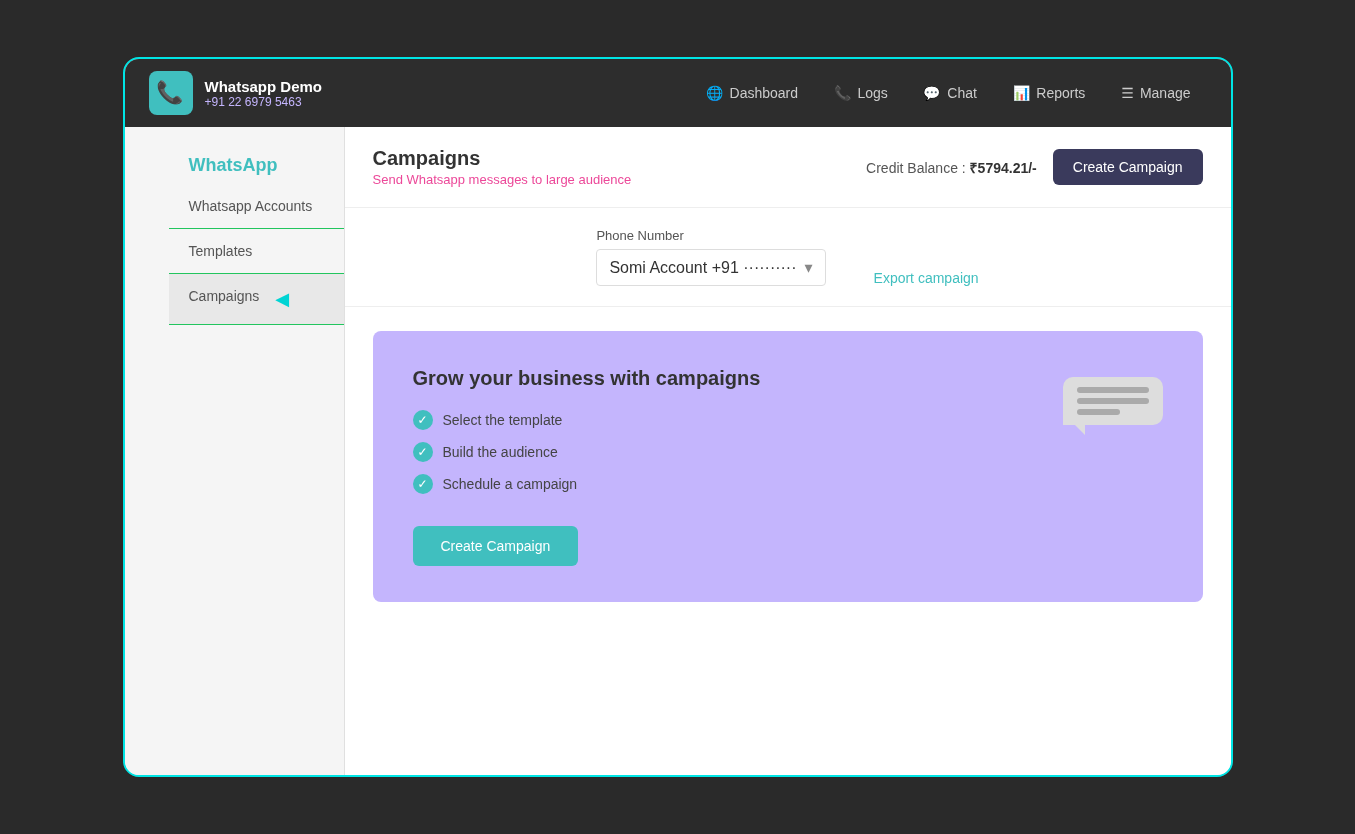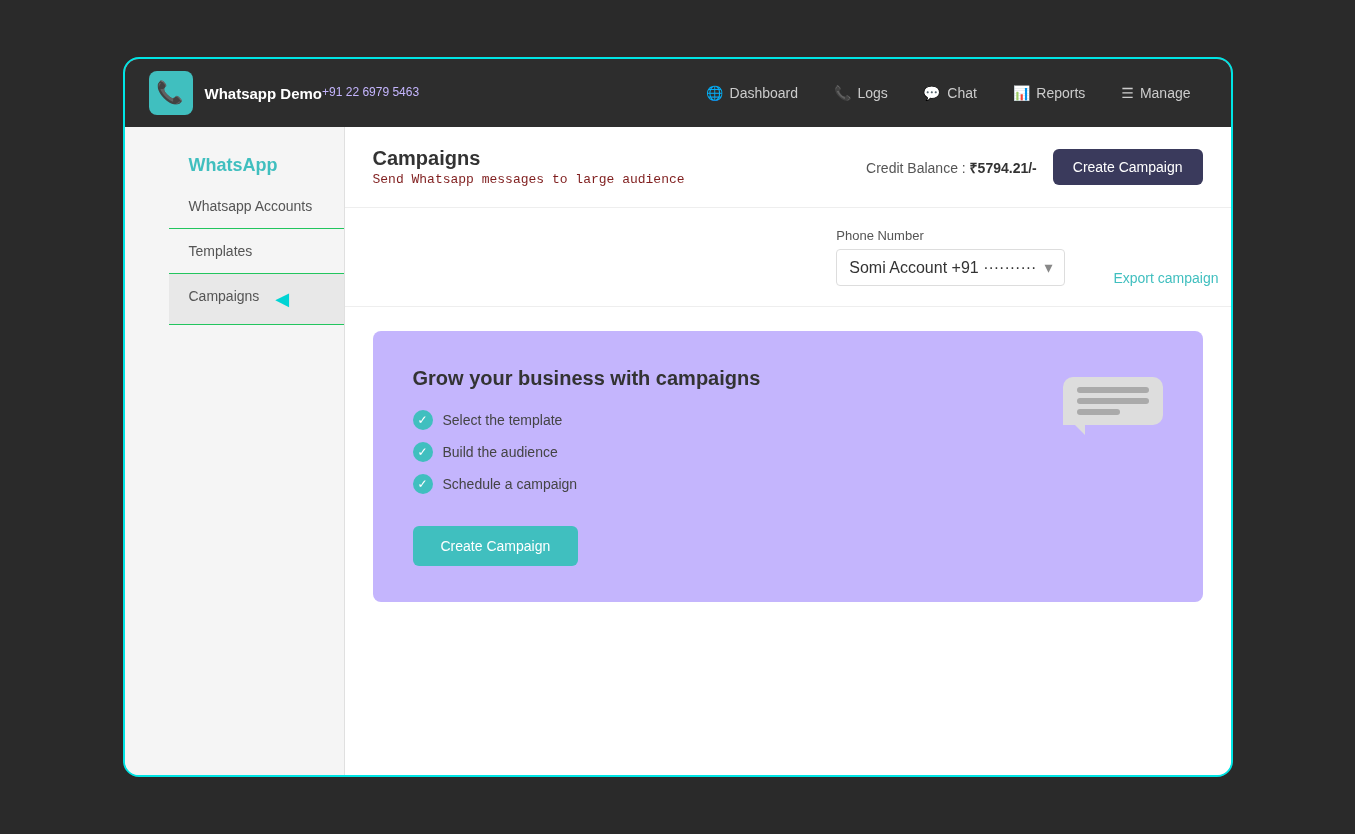--- a/index.html
+++ b/index.html
@@ -47,21 +47,21 @@
       border-radius: 8px;
       display: flex;
       align-items: center;
       justify-content: center;
       color: white;
       font-size: 22px;
     }
 
     .brand-text {
       display: flex;
-      flex-direction: row;
+      flex-direction: column;
     }
 
     .brand-name {
       color: white;
       font-size: 15px;
       font-weight: 600;
     }
 
     .brand-phone {
       color: #c4b5fd;
@@ -144,23 +144,22 @@
     .page-title-area {}
 
     .page-title {
       font-size: 20px;
       font-weight: 600;
       color: #333;
     }
 
     .page-subtitle {
       font-size: 13px;
-      color: #7f1d1d;
+      color: #ec4899;
       margin-top: 2px;
-      font-family: Liberation Mono, monospace;
     }
 
     .header-right {
       display: flex;
       align-items: center;
       gap: 16px;
     }
 
     .credit-balance {
       font-size: 14px;
@@ -181,21 +180,21 @@
       font-size: 14px;
       font-weight: 500;
       cursor: pointer;
     }
 
     
     .phone-section {
       padding: 20px 12px;
       display: flex;
       align-items: flex-end;
-      justify-content: flex-end;
+      justify-content: center;
       border-bottom: 1px solid #eee;
       gap: 48px;
     }
 
     .phone-label {
       font-size: 13px;
       color: #555;
       margin-bottom: 6px;
     }
 

